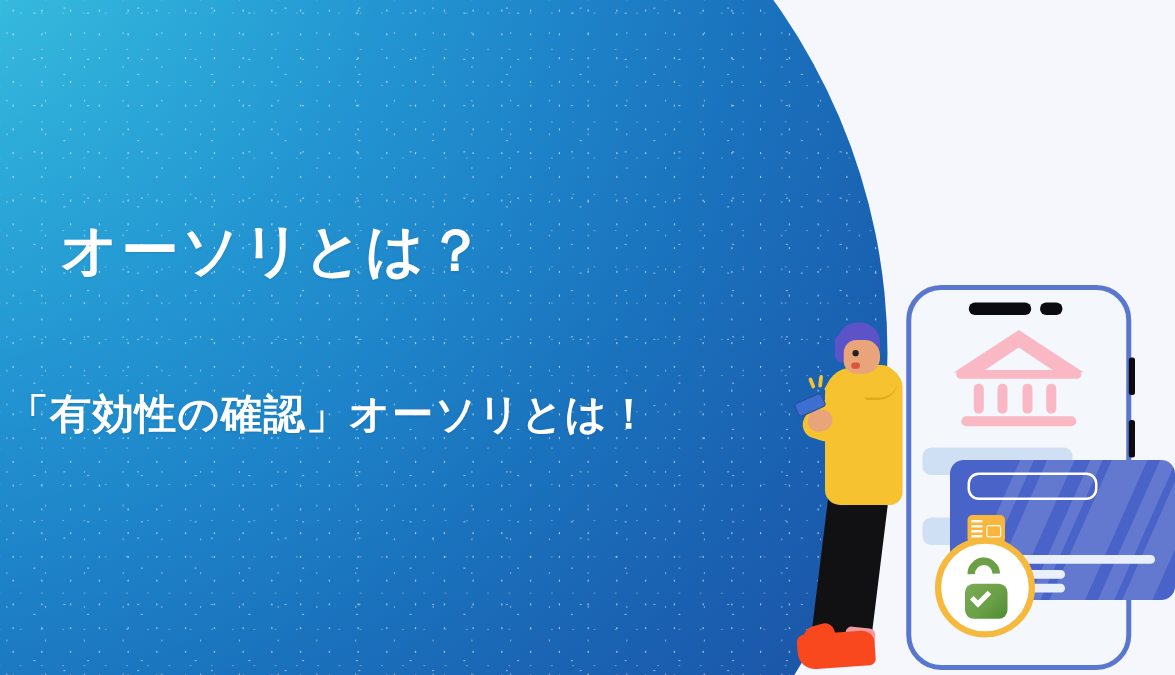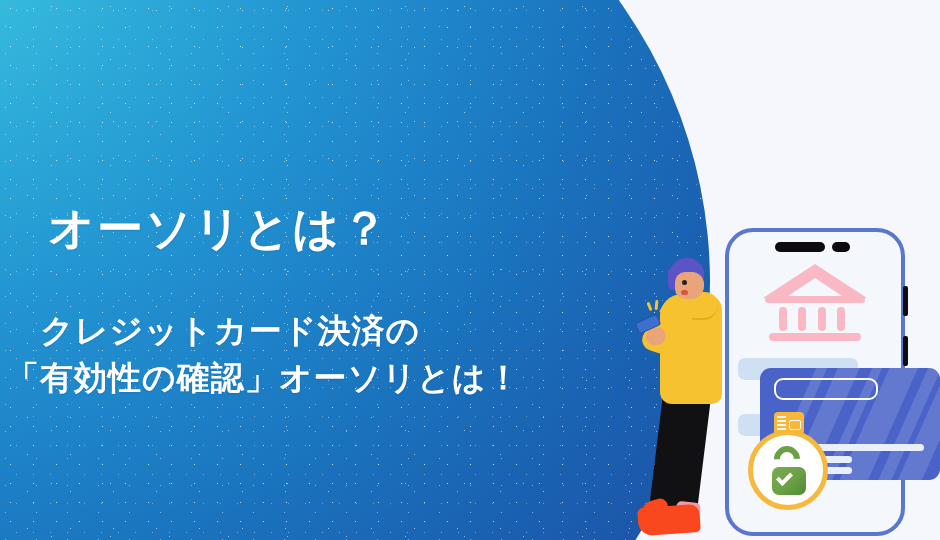--- a/index.html
+++ b/index.html
@@ -65,21 +65,21 @@
     position: absolute;
     left: 0;
     top: 0;
     width: 640px;
     height: 540px;
     pointer-events: none;
   }
   .main-title {
     position: absolute;
     left: 48px;
-    top: 200px;
+    top: 172px;
     font-size: 46px;
     line-height: 1.25;
     font-weight: 700;
     color: #ffffff;
     letter-spacing: 2px;
     white-space: nowrap;
     text-shadow: 0 1px 2px rgba(10,60,120,.18);
   }
   .sub-title {
     position: absolute;
@@ -448,21 +448,20 @@
 
   <div class="bg-light"></div>
 
   <div class="blob">
     <div class="blob-noise"></div>
   </div>
 
   <div class="title-block">
     <div class="main-title">オーソリとは？</div>
     <div class="sub-title">
-      <div class="sub-line-1">クレジットカード決済の</div>
       <div class="sub-line-2">「有効性の確認」オーソリとは！</div>
     </div>
   </div>
 
   <div class="illustration">
 
     <div class="phone">
       <div class="phone-notch-wide"></div>
       <div class="phone-notch-dot"></div>
       <div class="phone-btn phone-btn-1"></div>

